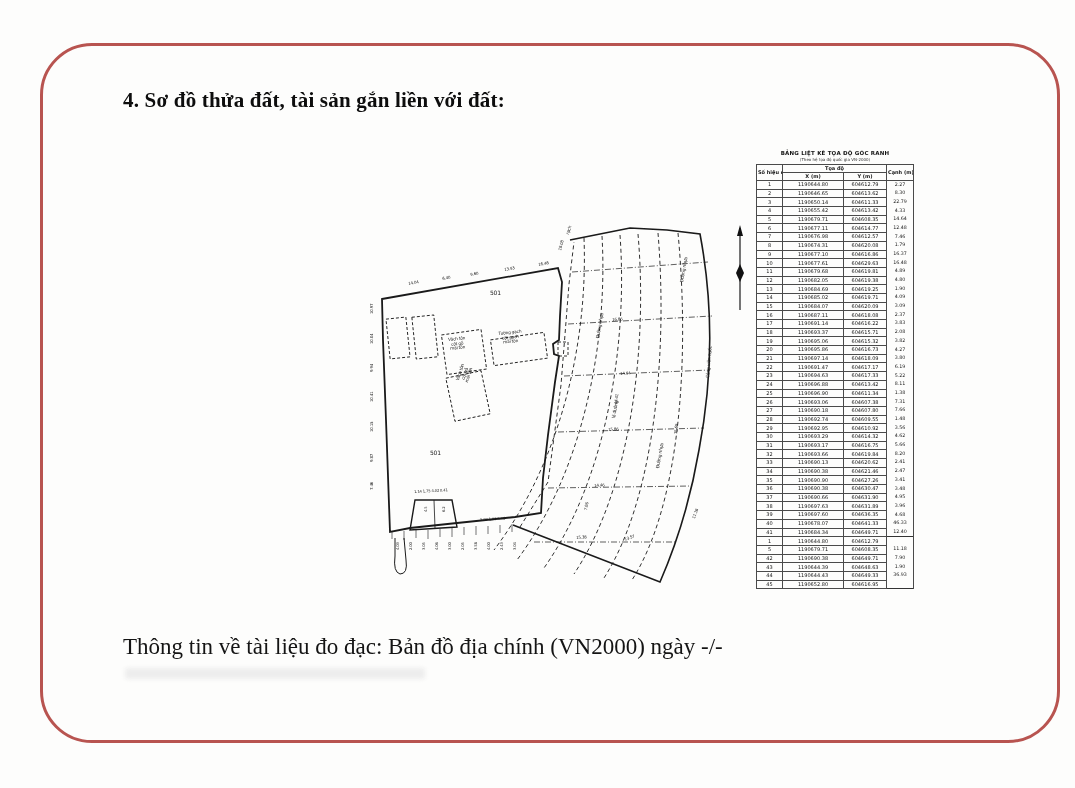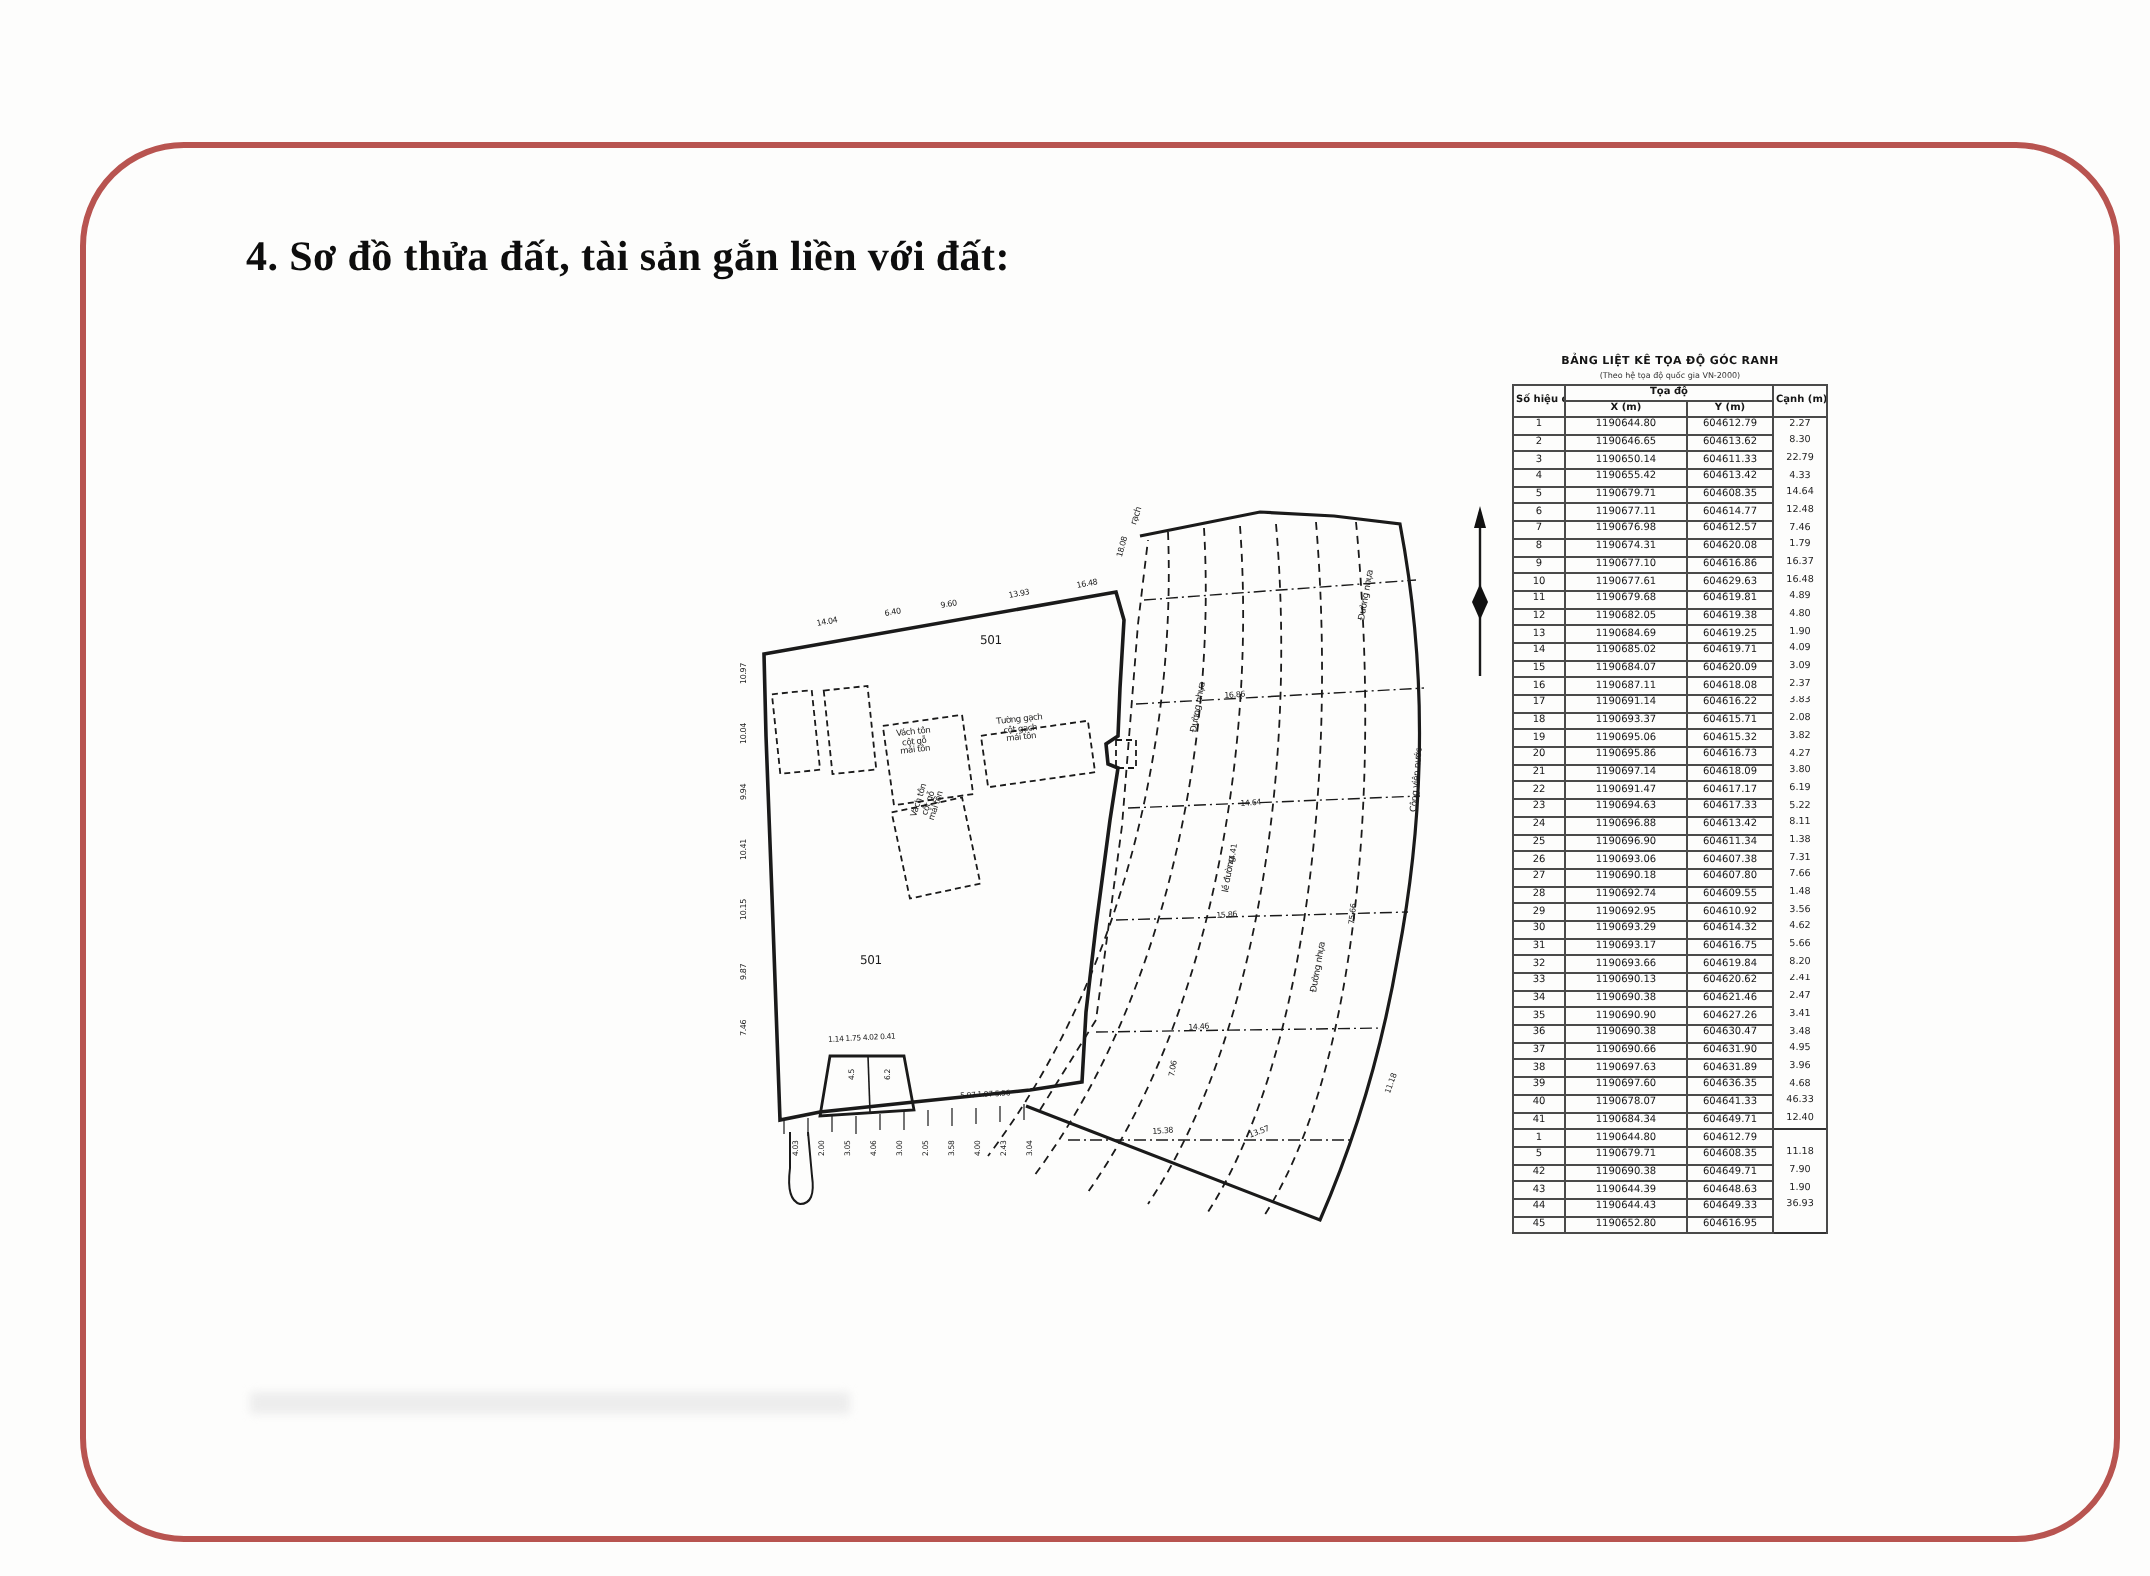--- a/index.html
+++ b/index.html
@@ -1,18 +1,18 @@
 <!DOCTYPE html>
 <html><head>
 <meta charset="utf-8">
 <style>
   * { margin:0; padding:0; box-sizing:border-box; }
   html,body { width:1075px; height:788px; background:#fdfdfc; overflow:hidden;
     font-family:"Liberation Serif", serif; color:#111; }
-  #page { position:relative; width:1075px; height:751px;margin-top:28px; }
+  #page { position:relative; width:1075px; height:751px; }
 
   .frame { position:absolute; left:40px; top:43px; width:1020px; height:700px;
     border:3px solid #b85450; border-radius:52px; background:transparent; }
 
   .doc-title { position:absolute; left:123px; top:88px; font-size:21px; font-weight:bold;
     letter-spacing:.2px; color:#0d0d0d; }
 
   .footer-text { position:absolute; left:123px; top:634px; font-size:23px; color:#141414; }
   .faded-line { position:absolute; left:125px; top:668px; width:300px; height:11px;
     background:#ededed; filter:blur(2px); border-radius:2px; }
@@ -508,15 +508,16 @@
           <tr>
             <td>45</td>
             <td>1190652.80</td>
             <td>604616.95</td>
             <td class="d-cell"></td>
           </tr>
         </tbody>
     </table>
   </div>
 
+  <div class="footer-text">Thông tin về tài liệu đo đạc: Bản đồ địa chính (VN2000) ngày -/-</div>
   <div class="faded-line"></div>
 
 </div>
 
 </body></html>

